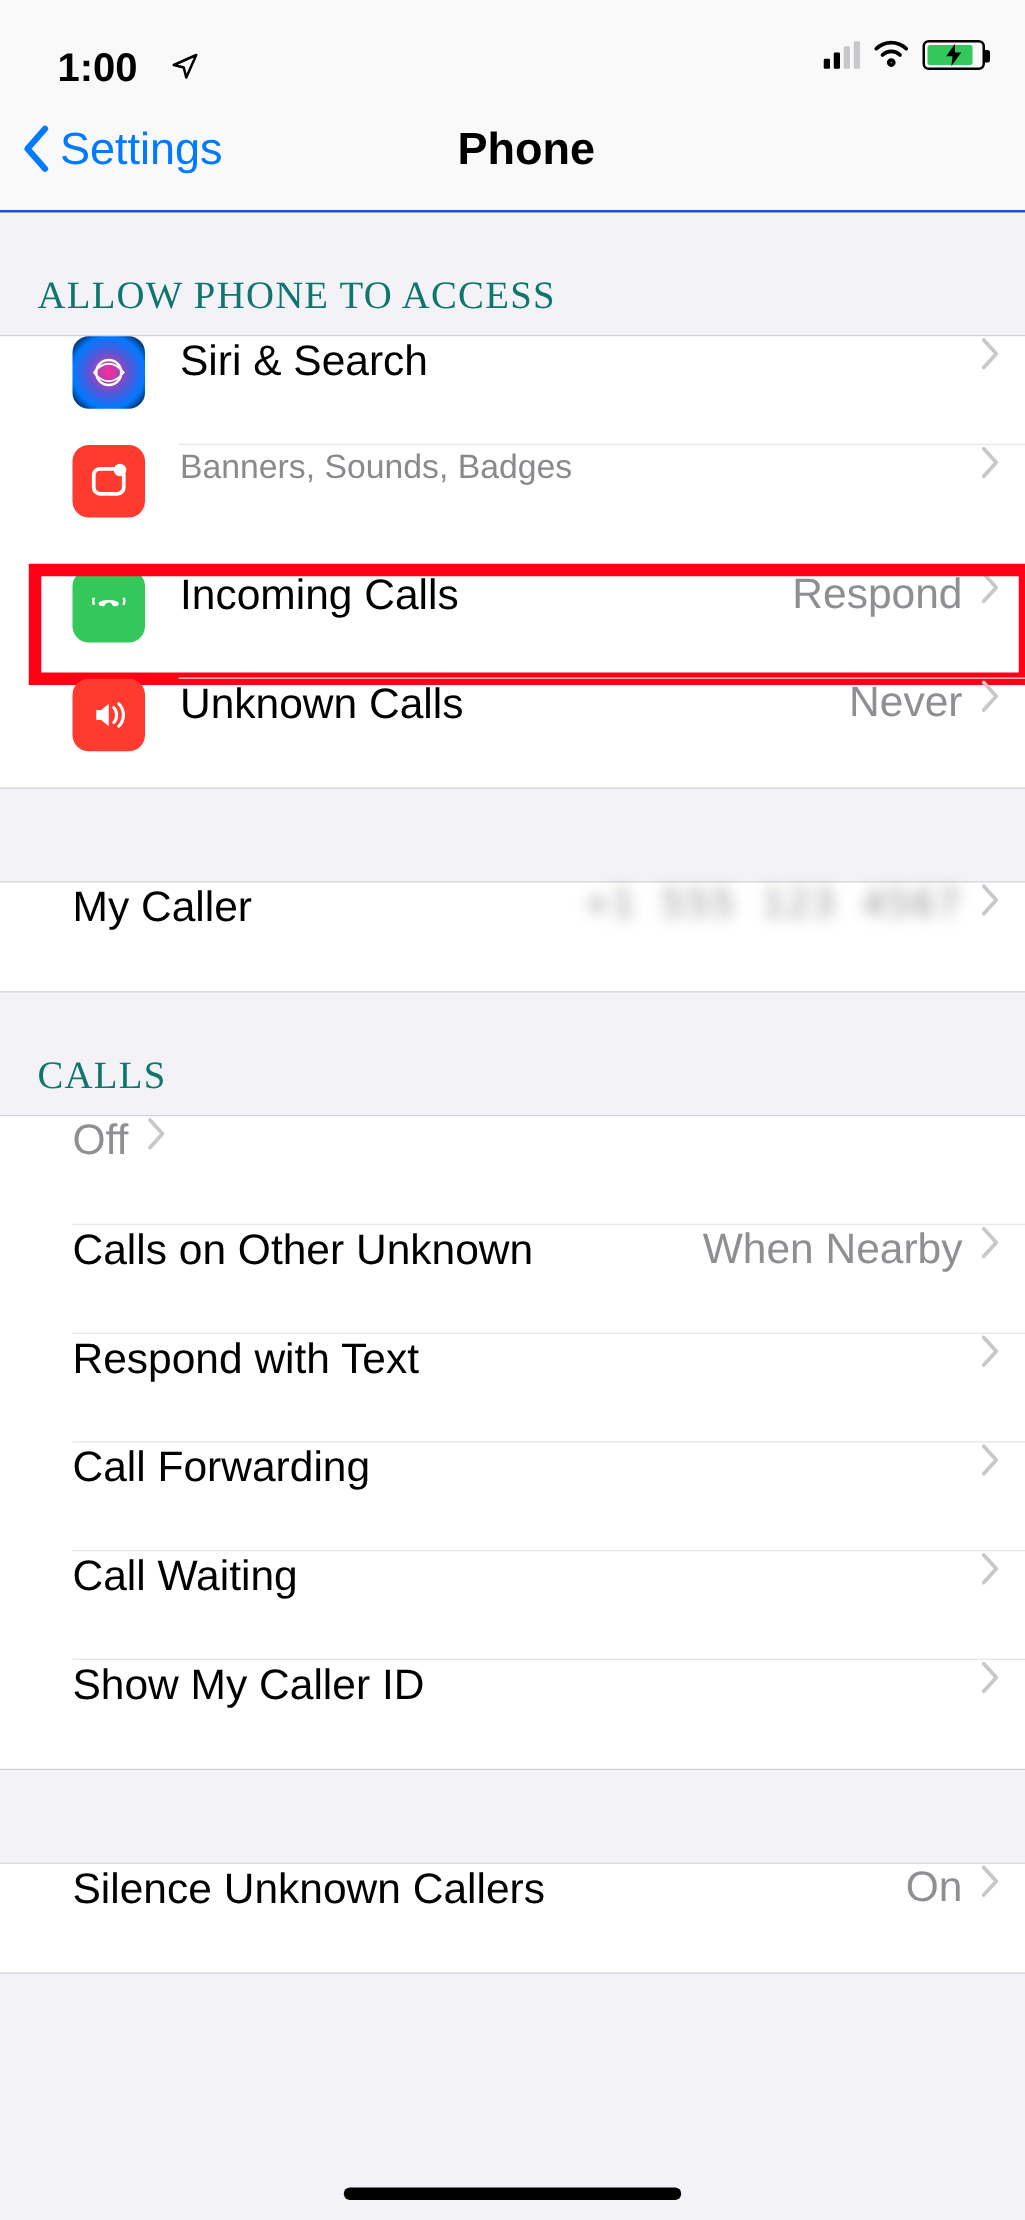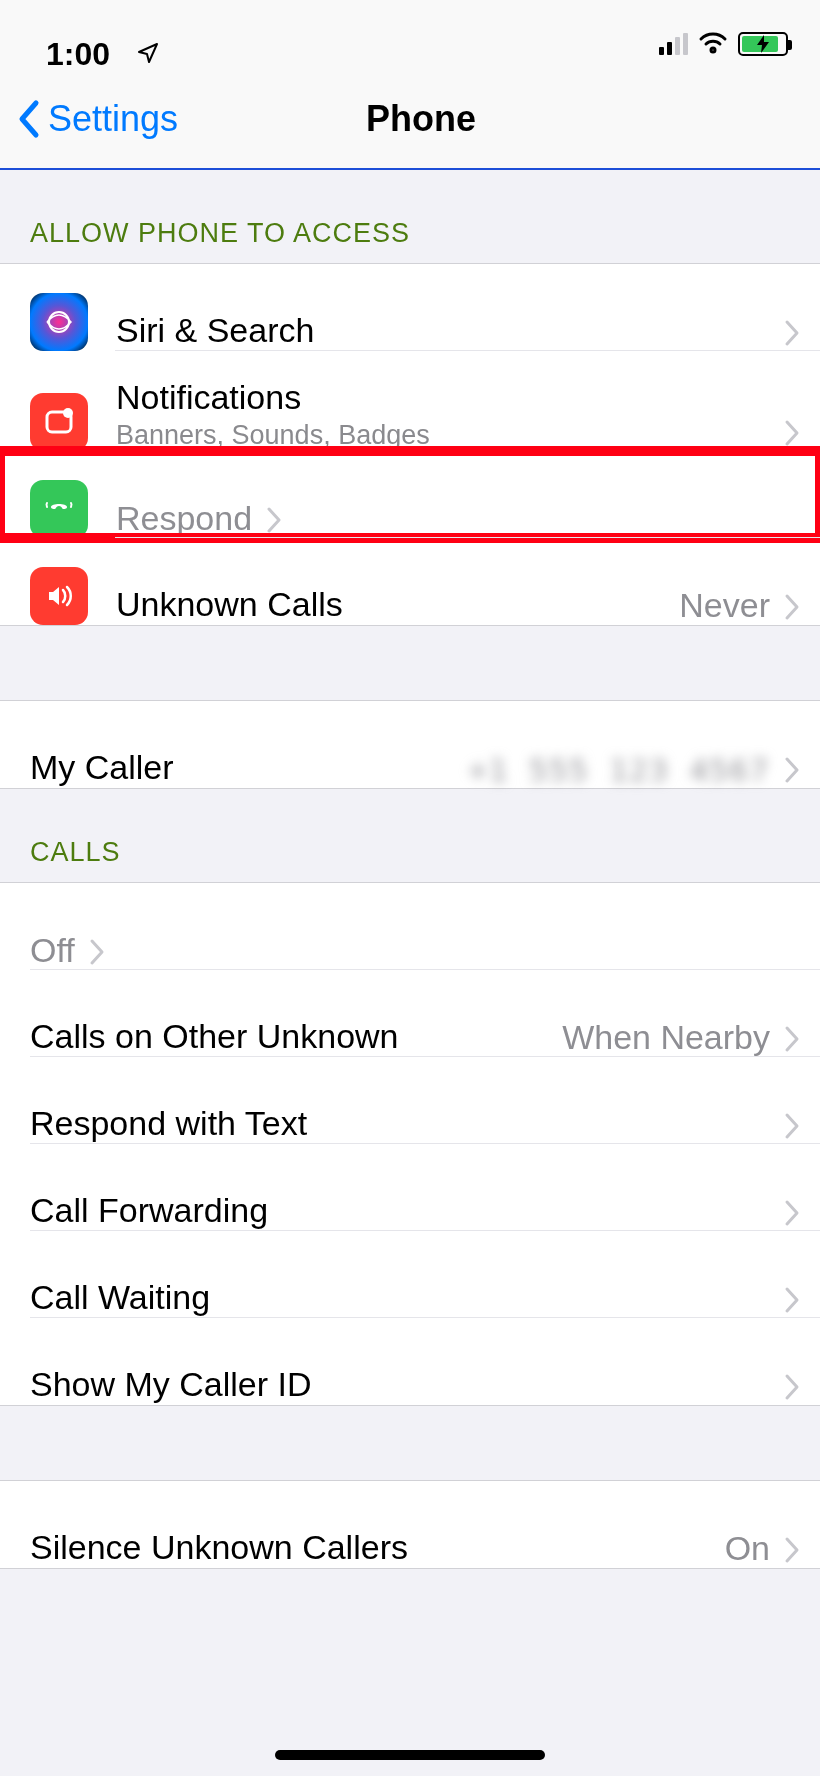--- a/index.html
+++ b/index.html
@@ -70,32 +70,34 @@
   .nav-back svg { width: 26px; height: 40px; }
   .nav-title {
     position: absolute; left: 0; right: 0; text-align: center;
     font-size: 36px; font-weight: 600; pointer-events: none; padding-left: 22px;
   }
 
   
   .section { }
   .section-header {
     padding: 48px 30px 14px 30px;
-    color: #4d7c0f;
-    font-size: 27px;
+    color: #0f766e;
+    font-size: 31px;
     letter-spacing: 1px;
     text-transform: uppercase;
+    font-family: Liberation Serif, serif;
   }
   .blank-spacer { height: 74px; }
   .list { background: #fff; border-top: 1px solid #d1d1d6; border-bottom: 1px solid #d1d1d6; }
   .row {
-    display: flex; align-items: flex-end;
+    display: flex; align-items: flex-start;
     min-height: 87px;
     padding: 0 20px 0 30px;
     position: relative;
+    margin-left: 28px;
   }
   .row.with-icon { padding-left: 30px; }
   .row .sep {
     position: absolute; left: 30px; right: 0; bottom: 0;
     height: 1px; background: #e5e5ea;
   }
   .row.with-icon .sep { left: 115px; }
   .row:last-child .sep { display: none; }
 
   .app-icon {
@@ -209,36 +211,38 @@
     </div>
 
     <div class="row with-icon" style="min-height:100px">
       <div class="app-icon ic-notif">
         <svg viewBox="0 0 36 36">
             <rect x="6" y="8" width="24" height="20" rx="5" fill="none" stroke="#fff" stroke-width="3"></rect>
             <circle cx="27" cy="9" r="5" fill="#fff"></circle>
           </svg>
       </div>
       <div class="row-main">
-        <div class="row-title">Notifications</div>
         <div class="row-sub">Banners, Sounds, Badges</div>
       </div>
       <span class="chevron"><svg viewBox="0 0 16 28">
             <path d="M3 3 L13 14 L3 25" fill="none" stroke-width="3" stroke-linecap="round" stroke-linejoin="round"></path>
           </svg></span>
       <div class="sep"></div>
     </div>
 
     <div class="row with-icon highlight-box">
       <div class="app-icon ic-calls">
         <svg viewBox="0 0 36 36">
           <path d="M10 16 C10 12 26 12 26 16 C26 18 23 18 22 18 C21 18 21 15 18 15 C15 15 15 18 14 18 C13 18 10 18 10 16 Z" fill="#fff"></path>
           <path d="M6 16 C6 16 5 13 6 12 M30 16 C30 16 31 13 30 12" stroke="#fff" stroke-width="2" fill="none" stroke-linecap="round"></path>
         </svg>
       </div>
+      <div class="row-main">
+          <div class="row-title">Incoming Calls</div>
+        </div>
       <div class="row-value">Respond</div>
       <span class="chevron"><svg viewBox="0 0 16 28">
             <path d="M3 3 L13 14 L3 25" fill="none" stroke-width="3" stroke-linecap="round" stroke-linejoin="round"></path>
           </svg></span>
       <div class="sep"></div>
     </div>
 
     <div class="row with-icon">
       <div class="app-icon ic-announce">
         <svg viewBox="0 0 36 36">

